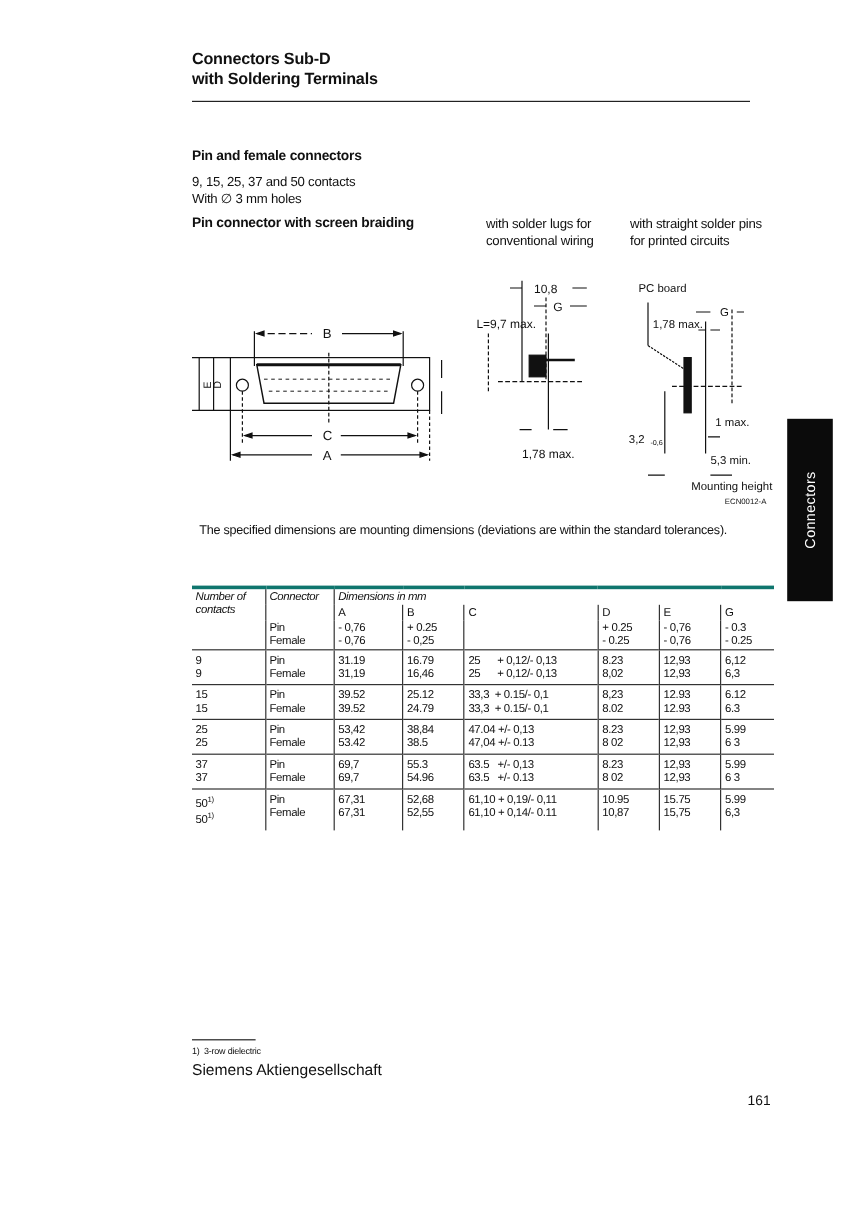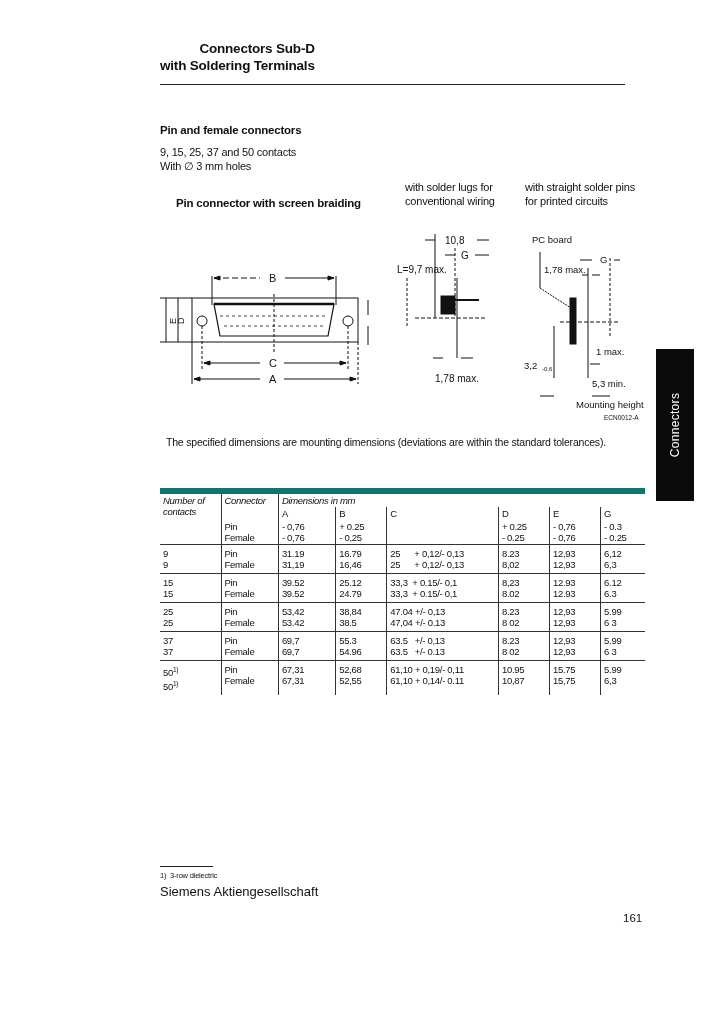--- a/index.html
+++ b/index.html
@@ -1,30 +1,30 @@
 <!DOCTYPE html>
 <html><head>
   <meta charset="utf-8">
   <style>
     html, body { margin: 0; padding: 0; background: #ffffff; }
     body { width: 720px; height: 1012px; position: relative; overflow: hidden;
            font-family: "Liberation Sans", sans-serif; color: #111; }
     .abs { position: absolute; }
-    .title { left: 160px; top: 40px; font-size: 13.5px; font-weight: bold; line-height: 17px; letter-spacing: -0.2px; text-align: right; }
+    .title { left: 160px; top: 40px; font-size: 13.5px; font-weight: bold; line-height: 17px; letter-spacing: -0.2px; }
     .title-rule { left: 160px; top: 84px; width: 465px; height: 0; border-top: 1px solid #222; }
     .h-sub { font-size: 11.5px; font-weight: bold; letter-spacing: -0.2px; }
     .p { font-size: 11px; line-height: 14px; letter-spacing: -0.2px; }
     .tiny { font-size: 7.5px; letter-spacing: -0.2px; }
     .side-tab { left: 656px; top: 349px; width: 38px; height: 152px; background: #0b0b0b; }
     .side-tab span { position: absolute; left: 50%; top: 50%; transform: translate(-50%, -50%) rotate(-90deg);
                      color: #fff; font-size: 12px; white-space: nowrap; letter-spacing: 0.3px; }
     table.dims { position: absolute; left: 160px; top: 488px; width: 485px; border-collapse: collapse;
                  font-size: 9.5px; line-height: 11px; letter-spacing: -0.3px; }
     table.dims td { padding: 1px 3px; vertical-align: top; white-space: nowrap; }
-    table.dims tr.toprule td { border-top: 6px solid #0f766e; }
+    table.dims tr.toprule td { border-top: 3px solid #0f766e; }
     table.dims tr.grp td { border-top: 1px solid #333; padding-top: 3px; padding-bottom: 3px; }
     table.dims td.vl { border-left: 1px solid #333; }
     .hdr-it { font-style: italic; }
     .cell2 div { line-height: 11px; }
     .footnote-rule { left: 160px; top: 866px; width: 53px; border-top: 1px solid #222; }
     .footer-left { left: 160px; top: 884px; font-size: 13px; }
     .footer-right { left: 623px; top: 912px; font-size: 11.5px; }
     sup { font-size: 6.5px; }
   </style>
 </head>
@@ -33,21 +33,21 @@
 <div class="abs title">
   <div>Connectors Sub-D</div>
   <div>with Soldering Terminals</div>
 </div>
 <div class="abs title-rule"></div>
 
 <div class="abs h-sub" style="left:160px; top:124px;">Pin and female connectors</div>
 <div class="abs p" style="left:160px; top:145px;text-align:right;">9, 15, 25, 37 and 50 contacts</div>
 <div class="abs p" style="left:160px; top:159px;">With ∅ 3 mm holes</div>
 
-<div class="abs h-sub" style="left:176px; top:180px;margin-top:17px;">Pin connector with screen braiding</div>
+<div class="abs h-sub" style="left:160px; top:180px;">Pin connector with screen braiding</div>
 <div class="abs p" style="left:405px; top:180px;">
   <div>with solder lugs for</div>
   <div>conventional wiring</div>
 </div>
 <div class="abs p" style="left:525px; top:180px;">
   <div>with straight solder pins</div>
   <div>for printed circuits</div>
 </div>
 
 <svg class="abs" style="left:150px; top:260px;" width="230" height="140">

